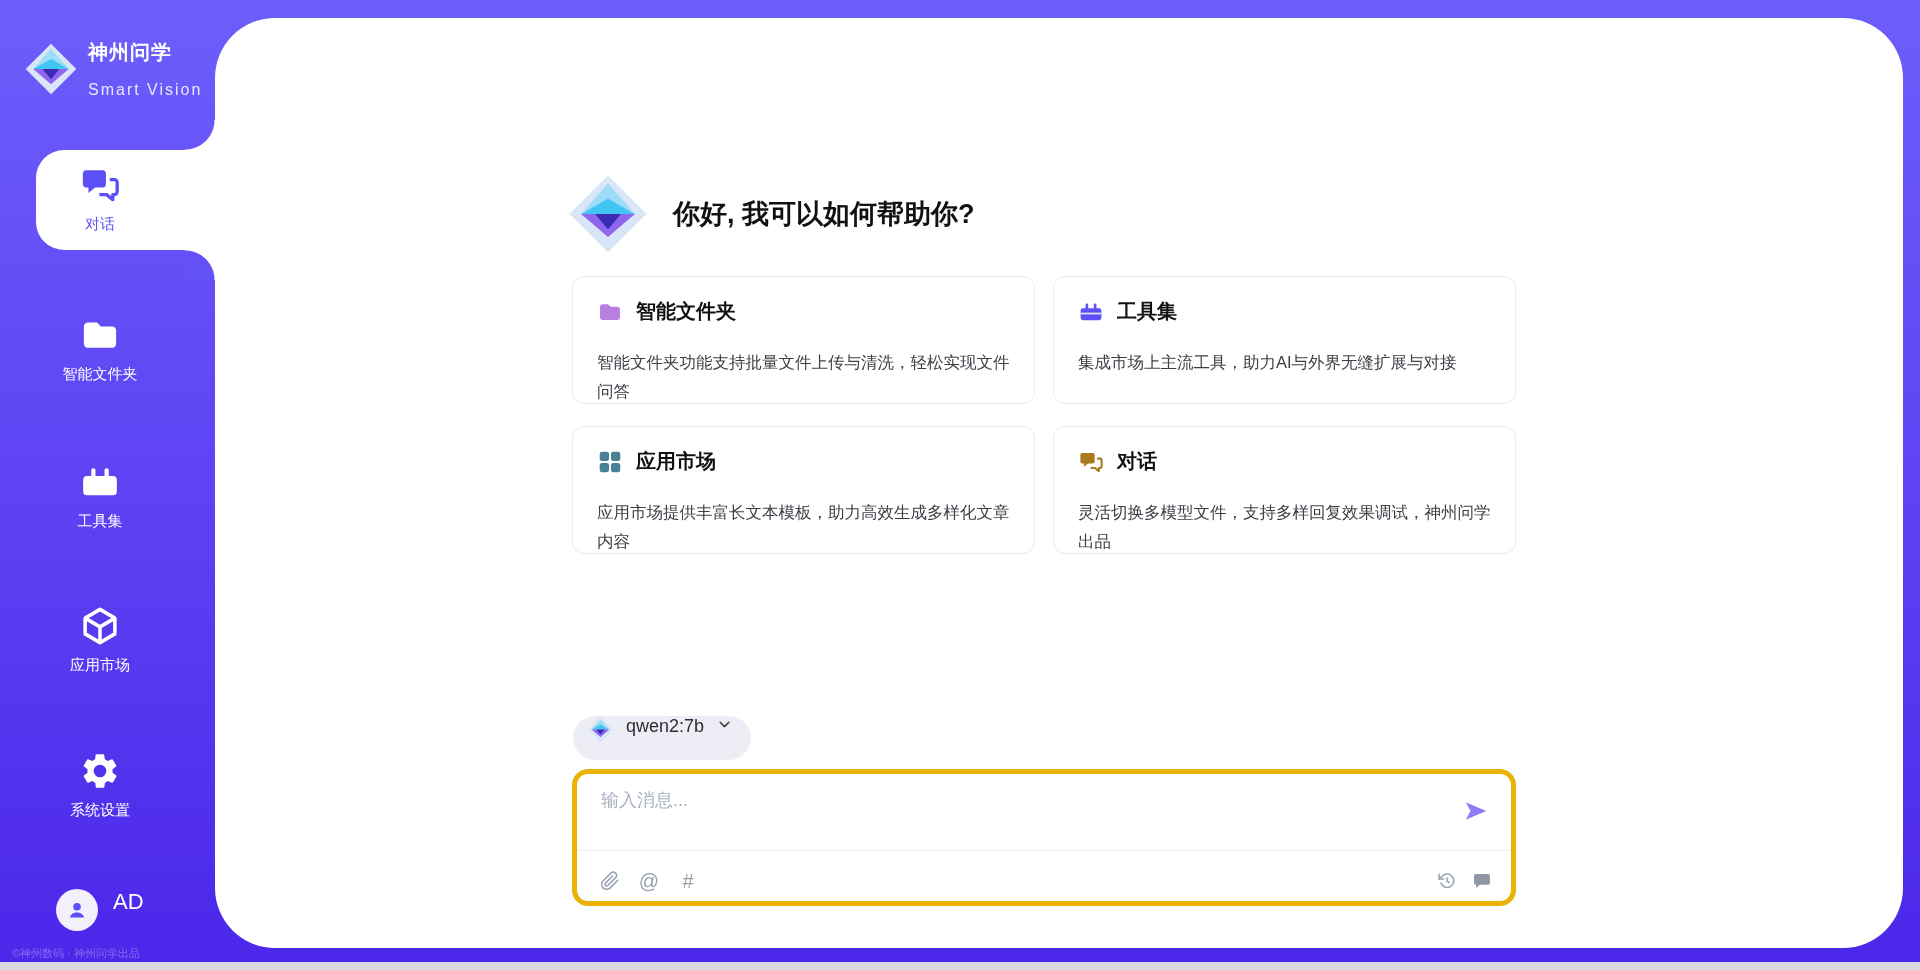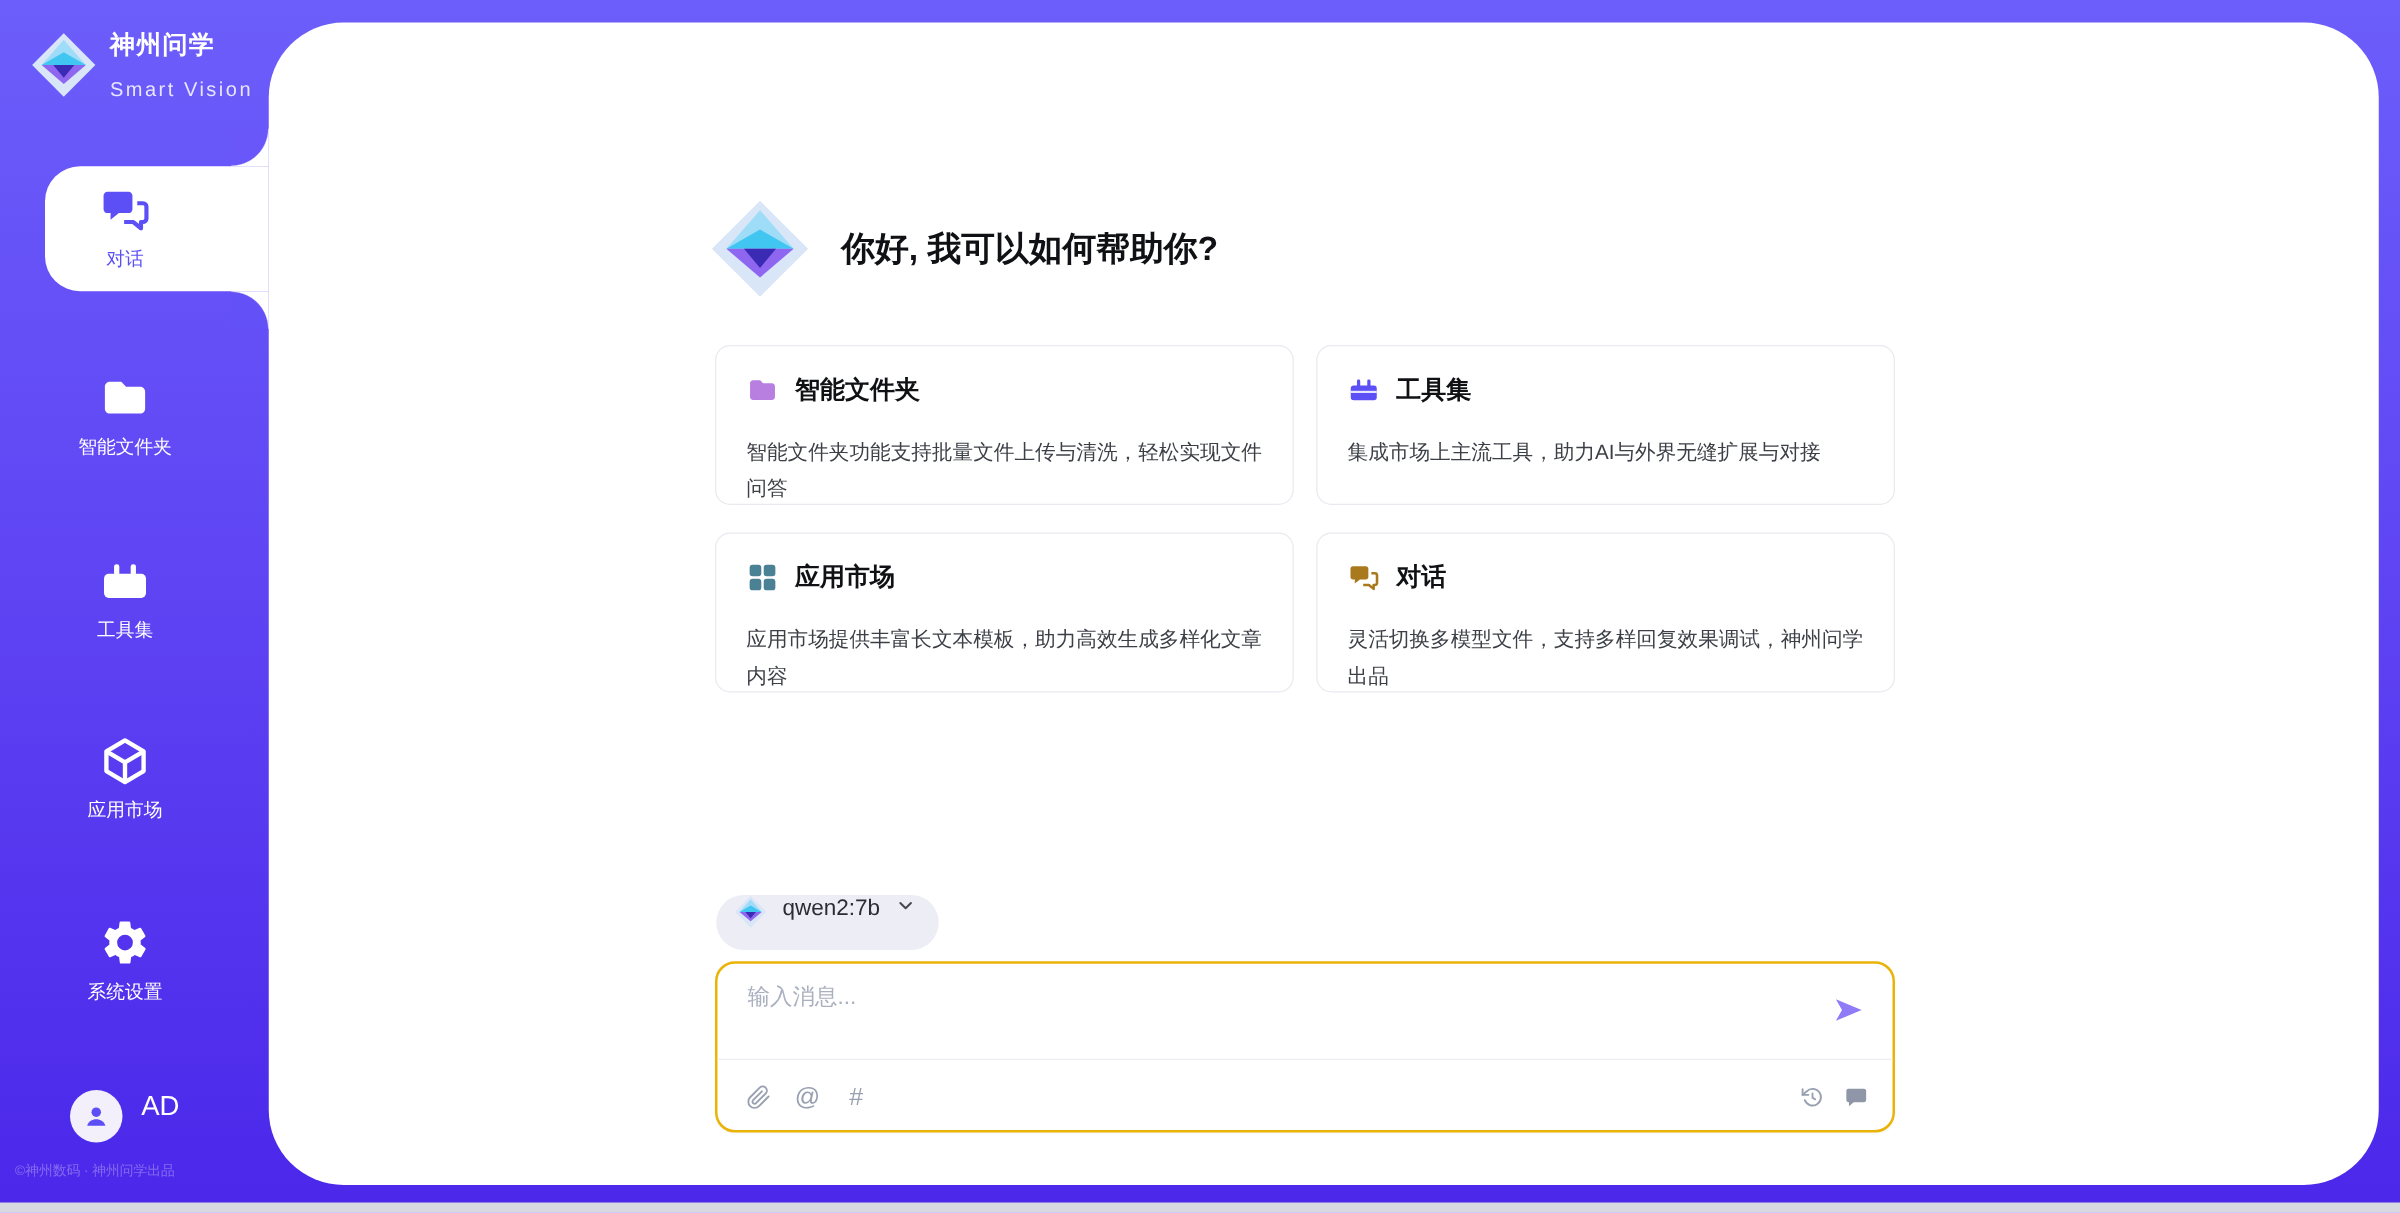--- a/index.html
+++ b/index.html
@@ -7,21 +7,21 @@
   body { font-family:"Liberation Sans","DejaVu Sans",sans-serif; overflow:hidden; }
 
   .page { position:relative; width:1920px; height:970px;
           background:linear-gradient(180deg,#6c5efb 0%,#5e43f3 50%,#4b27ea 100%); overflow:hidden; }
 
   
   .panel { position:absolute; left:215px; top:18px; width:1688px; height:930px;
            background:#ffffff; border-radius:60px; }
 
   
-  .sidebar { position:absolute; left:0; top:0; width:215px; height:798px; }
+  .sidebar { position:absolute; left:0; top:17px; width:215px; height:798px; }
 
   .brand { position:absolute; left:24px; top:22px; display:flex; align-items:center; gap:10px; }
   .brand .logo-svg { width:54px; height:54px; }
   .brand-text { display:flex; flex-direction:column; }
   .brand-title { color:#fff; font-size:20px; font-weight:700; letter-spacing:1px; }
   .brand-sub { color:#e8e6ff; font-size:16px; letter-spacing:2px; margin-top:15px; }
 
   .nav-pill { position:absolute; left:36px; top:133px; width:179px; height:100px;
               background:#fff; border-radius:28px 0 0 28px; }
   .scoop { position:absolute; width:30px; height:30px; right:0; }
@@ -38,42 +38,42 @@
 
   .user-row { position:absolute; left:56px; top:872px; display:flex; gap:15px; }
   .avatar { width:42px; height:42px; border-radius:50%; background:#f3effb;
             display:flex; align-items:center; justify-content:center; }
   .avatar svg { width:26px; height:26px; }
   .user-name { color:#fff; font-size:22px; }
 
   .side-footer { position:absolute; left:12px; top:929px; color:rgba(255,255,255,0.30); font-size:11px; }
 
   
-  .greet { position:absolute; left:352px; top:140px; display:flex; align-items:center; gap:24px; }
+  .greet { position:absolute; left:352px; top:155px; display:flex; align-items:center; gap:24px; }
   .greet .logo-svg { width:82px; height:82px; }
   .greet-title { font-size:27px; font-weight:700; color:#101114; }
 
   .cards { position:absolute; left:357px; top:258px; display:grid;
            grid-template-columns:463px 463px; column-gap:18px; row-gap:22px; }
   .card { width:463px; height:128px; background:#fff; border:1px solid #e9e9f0; border-radius:12px;
           padding:21px 24px; cursor:pointer; }
   .card-head { display:flex; align-items:center; gap:13px; }
   .card-head svg { width:26px; height:26px; flex:0 0 auto; }
   .card-title { font-size:20px; font-weight:700; color:#101114; }
   .card-desc { margin-top:23px; font-size:16.5px; line-height:29px; color:#3c3f46; }
   .ic-folder { color:#b97fe0; } .ic-case { color:#5b4ff5; } .ic-grid { color:#4a8194; } .ic-chatb { color:#a9791e; }
 
   .model-pill { position:absolute; left:358px; top:698px; height:44px; padding:0 18px 0 14px;
                 background:#ededf6; border-radius:22px; display:flex; align-items:flex-start; gap:12px; cursor:pointer; }
   .model-pill .logo-svg { width:27px; height:27px; }
   .model-name { font-size:18px; color:#2b2d33; }
   .model-pill .chev { width:17px; height:17px; color:#45474d; }
 
   .composer { position:absolute; left:357px; top:751px; width:944px; height:137px;
-              background:#fff; border:2px solid #eab308; border-radius:16px;
+              background:#fff; border:5px solid #eab308; border-radius:16px;
               box-shadow:0 1px 2px rgba(20,20,60,0.03); }
   .composer textarea { position:absolute; left:24px; top:14px; width:850px; height:56px;
               border:none; outline:none; resize:none; font-family:inherit;
               font-size:18px; color:#30323a; background:transparent; }
   .composer textarea::placeholder { color:#aab0bf; }
   .send-btn { position:absolute; right:22px; top:24px; width:26px; height:26px;
               color:#8f7bf8; cursor:pointer; }
   .composer-divider { position:absolute; left:0; right:0; top:76px; height:1px; background:#edeef3; }
   .tools { position:absolute; left:22px; top:96px; display:flex; align-items:center; gap:17px; color:#98a0b1; }
   .tools-right { left:auto; right:18px; gap:13px; }

